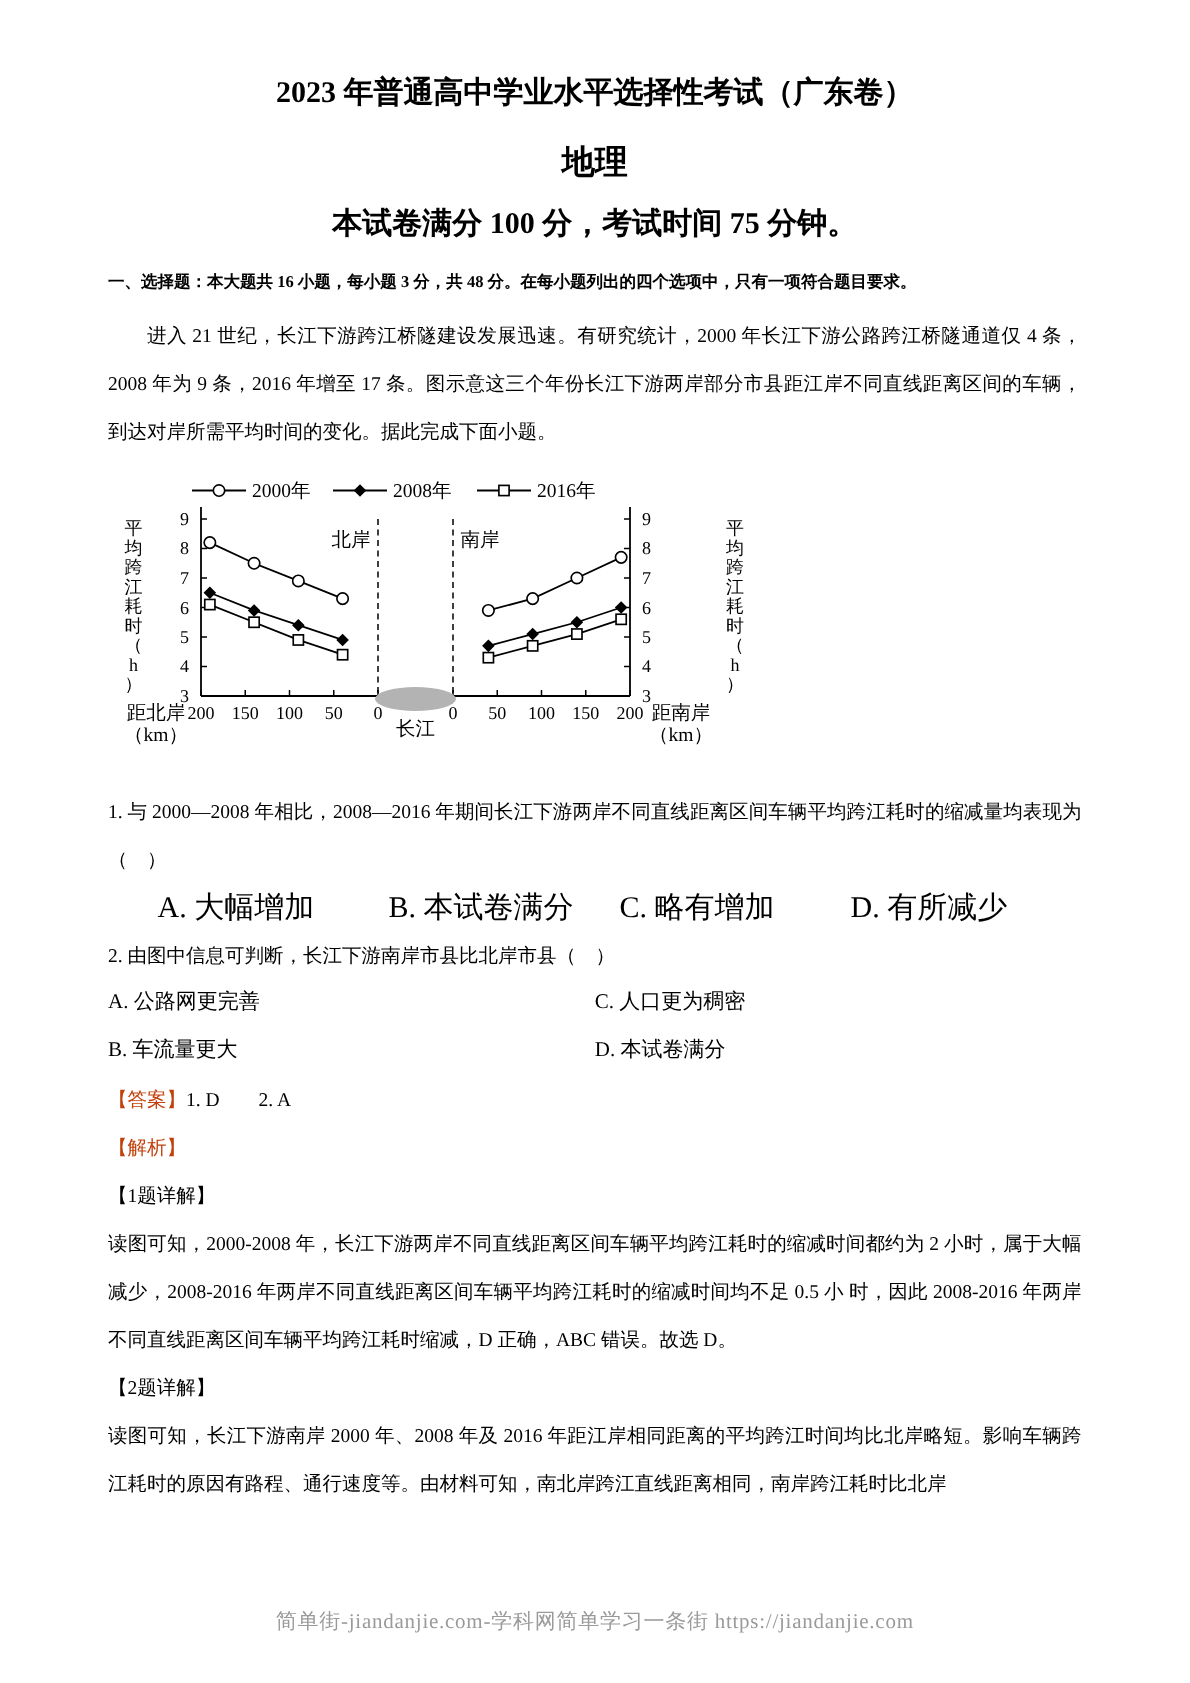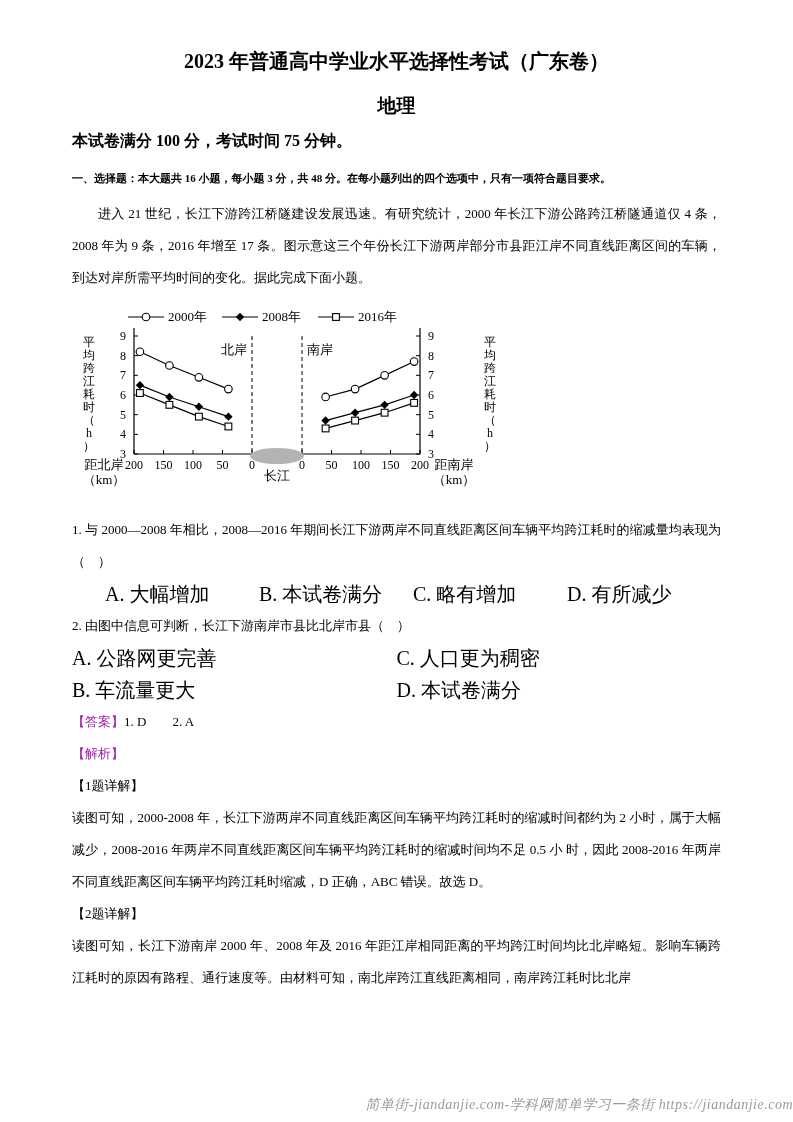--- a/index.html
+++ b/index.html
@@ -2,33 +2,33 @@
 <html><head>
 <meta charset="utf-8">
 <style>
   html,body{margin:0;padding:0;}
   body{
     width:793px;height:1122px;background:#ffffff;overflow:hidden;position:relative;
     font-family:"Liberation Serif","DejaVu Serif",serif;color:#000;
   }
   .content{padding:48px 72px 0 72px;}
   h1.doc-title{font-size:20px;font-weight:bold;text-align:center;margin:0 0 18px 0;}
-  h2.subject{font-size:19px;font-weight:bold;text-align:center;margin:0 0 12px 0;}
-  p.info{font-size:16px;font-weight:bold;margin:0 0 10px 0;}
+  h2.subject{font-size:22px;font-weight:bold;text-align:center;margin:0 0 12px 0;}
+  p.info{font-size:20px;font-weight:bold;text-align:center;margin:0 0 10px 0;}
   p.section-heading{font-size:11px;font-weight:bold;line-height:32px;text-align:justify;margin:0 0 4px 0;}
   p.para{font-size:13px;line-height:32px;text-align:justify;margin:0;}
   .indent{text-indent:2em;}
   .chart-block{margin:8px 0 10px 4px;}
   svg{font-family:inherit;}
   .options-4{display:grid;grid-template-columns:25% 25% 25% 25%;font-size:20px;line-height:32px;margin-left:33px;}
-  .options-2{display:grid;grid-template-columns:50% 50%;font-size:20px;line-height:32px;}
-  .blue{color:#a21caf;margin-top:36px;}
+  .options-2{display:grid;grid-template-columns:50% 50%;font-size:14px;line-height:32px;}
+  .blue{color:#c2410c;margin-top:36px;}
   .footer{
-    position:absolute;left:0;bottom:8px;width:100%;text-align:right;
-    font-size:14px;color:#9a9a9a;letter-spacing:.5px;font-style:italic;
+    position:absolute;left:0;bottom:32px;width:100%;text-align:center;
+    font-size:14px;color:#9a9a9a;letter-spacing:.5px;
   }
 </style>
 </head>
 <body>
 
 <div class="page">
   <div class="content">
 
     <h1 class="doc-title">2023 年普通高中学业水平选择性考试（广东卷）</h1>
     <h2 class="subject">地理</h2>

